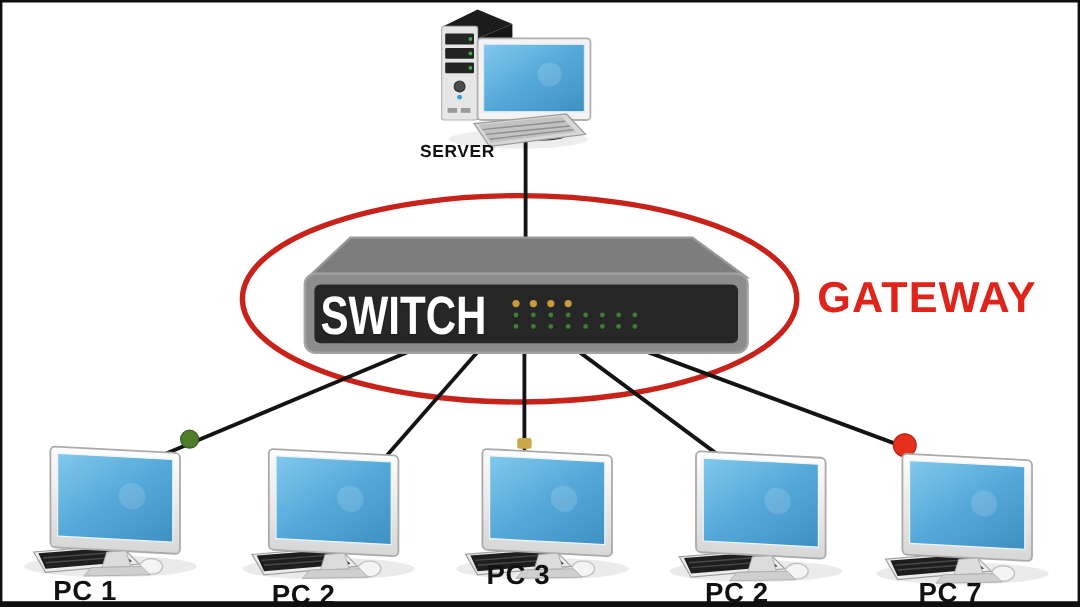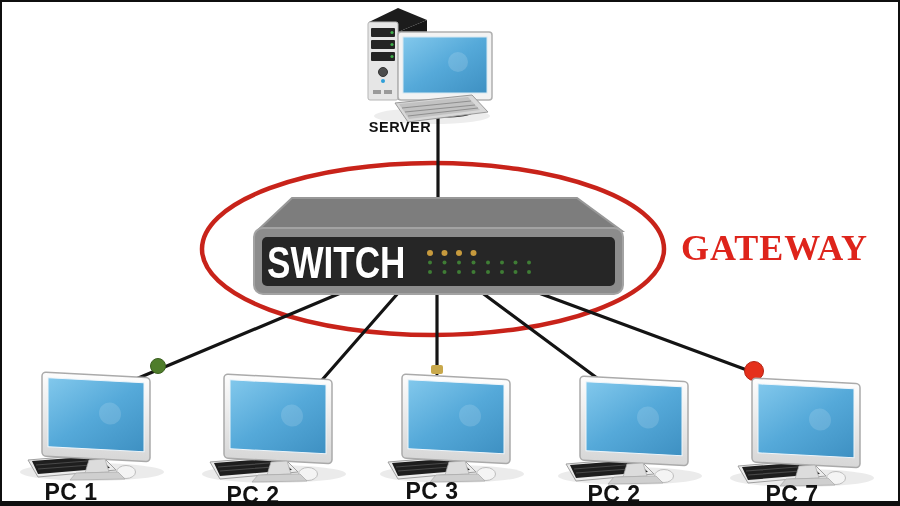--- a/index.html
+++ b/index.html
@@ -1,26 +1,26 @@
 <!DOCTYPE html>
 <html><head>
 <meta charset="utf-8">
 <style>
   html,body{margin:0;padding:0;background:#ffffff;font-family:"Liberation Sans",sans-serif;}
   .stage{position:relative;width:900px;height:506px;background:#ffffff;overflow:hidden;}
   .frame-border{position:absolute;inset:0;border:2px solid #0f0f0f;border-bottom-width:5px;z-index:50;pointer-events:none;box-sizing:border-box;}
   .diagram-svg{position:absolute;left:0;top:0;z-index:1;}
   .lbl{position:absolute;z-index:10;color:#111;font-weight:bold;}
-  .lbl-server{left:350px;top:119px;width:100px;text-align:center;font-size:14.5px;letter-spacing:.5px;}
+  .lbl-server{left:350px;top:119px;width:100px;text-align:left;font-size:14.5px;letter-spacing:.5px;}
   .lbl-switch{left:267px;top:243px;font-size:45px;line-height:40px;color:#ffffff;transform:scaleX(.78);transform-origin:left top;letter-spacing:0px;text-shadow:0 1px 1px rgba(0,0,0,.35);}
-  .lbl-gateway{left:681px;top:229px;font-size:36px;line-height:38px;color:#de241b;letter-spacing:1px;font-family:Liberation Serif, serif;}
+  .lbl-gateway{left:681px;top:229px;font-size:36px;line-height:38px;color:#de241b;letter-spacing:1px;}
   .lbl-pc{width:110px;text-align:center;font-size:23px;letter-spacing:.5px;}
   .lbl-pc1{left:16px;top:479px;}
   .lbl-pc2{left:198px;top:482px;}
-  .lbl-pc3{left:377px;top:478px;}
+  .lbl-pc3{left:377px;top:466px;}
   .lbl-pc4{left:559px;top:481px;}
   .lbl-pc5{left:737px;top:481px;}
 </style>
 </head>
 <body>
 
 <div class="stage">
 
   <svg class="diagram-svg" width="900" height="506" viewBox="0 0 900 506">
     <defs>

